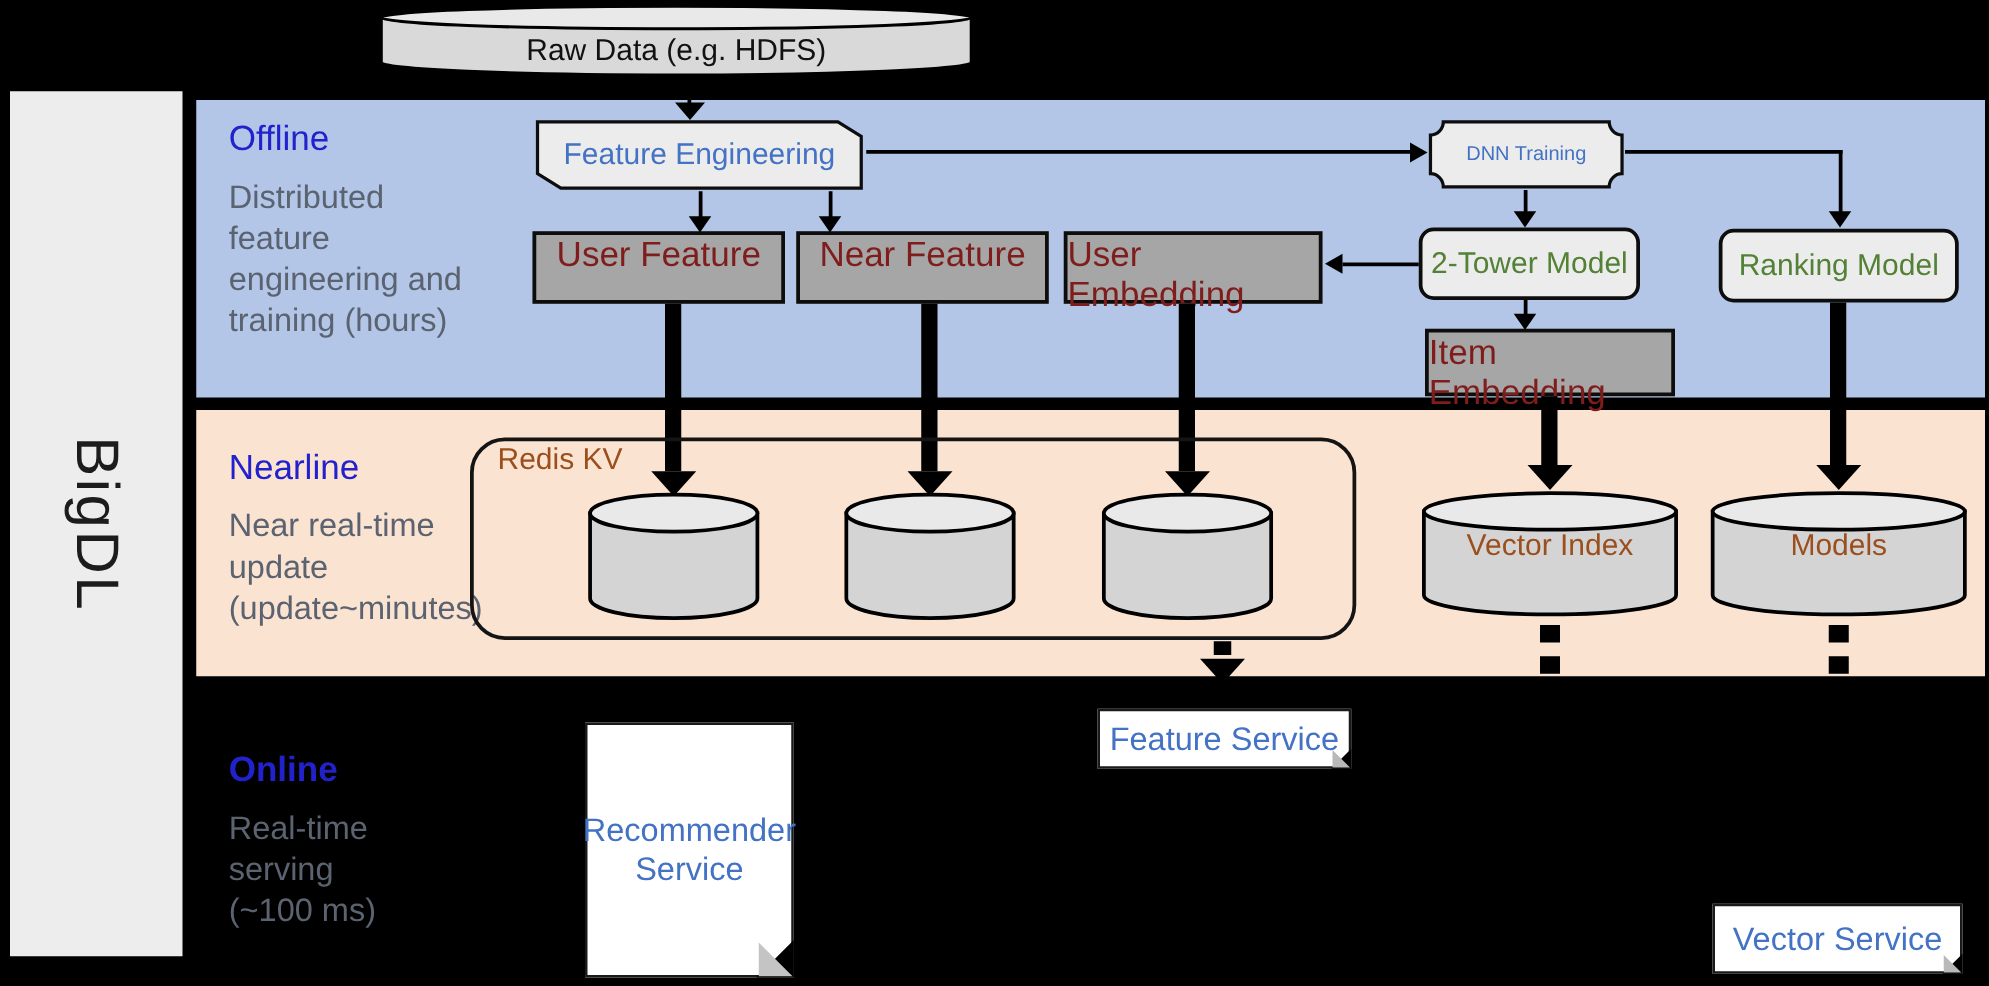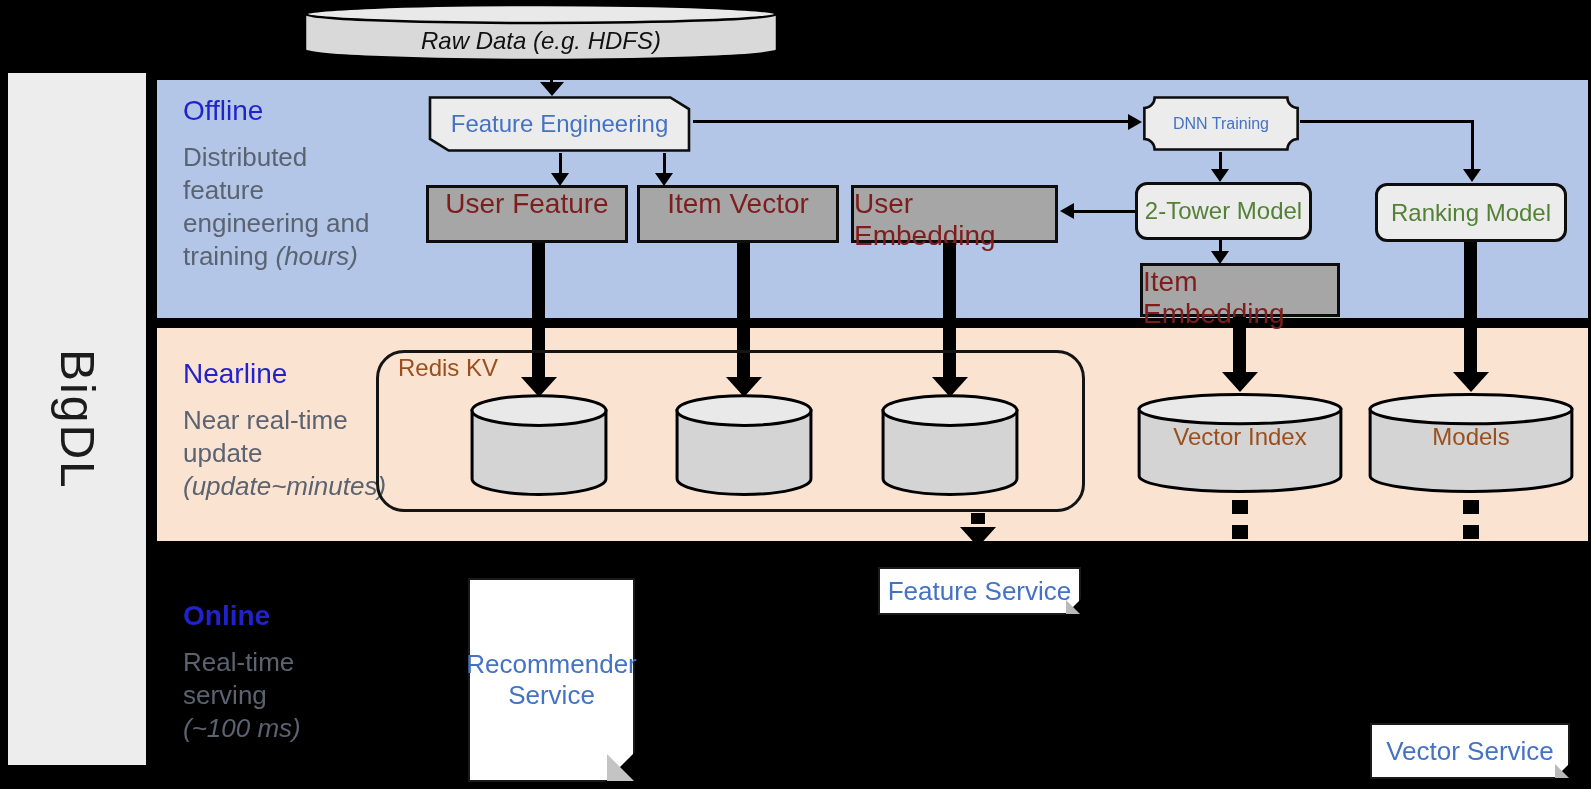--- a/index.html
+++ b/index.html
@@ -19,21 +19,21 @@
   .bigdl-bar span{writing-mode:vertical-rl; font-size:48px; color:#1c1c1c; letter-spacing:2px;}
 
   
   .band{position:absolute; left:157px; width:1431px;}
   .band.offline{top:80px; height:238px; background:var(--band-blue);}
   .band.nearline{top:328px; height:213px; background:var(--band-peach);}
 
   
   .sec-title{position:absolute; font-size:28px; color:var(--title-blue);}
   .sec-desc{position:absolute; font-size:26px; line-height:33px; color:var(--text-gray);}
-  .sec-desc .it{font-style:italic;}
+  .sec-desc .it{}
 
   
   .dark-box{position:absolute; background:var(--box-dark); border:3px solid var(--border-dark);
     display:flex; align-items:flex-start; justify-content:center; font-size:28px; color:#7f1d1d;}
   .round-box{position:absolute; background:var(--shape-light); border:3px solid var(--border-dark);
     border-radius:12px; display:flex; align-items:center; justify-content:center;
     font-size:24px; color:var(--text-green);}
 
   
   .shape{position:absolute;}
@@ -91,21 +91,21 @@
   </div>
 
   <div class="band offline"></div>
   <div class="band nearline"></div>
 
   <div class="cyl rawdata" style="left:302px; top:3px; width:478px; height:60px;">
     <svg viewBox="0 0 480 60" preserveAspectRatio="none">
       <path d="M3 11 V47 A237 10 0 0 0 477 47 V11 Z" fill="#d9d9d9" stroke="#000" stroke-width="2.5" vector-effect="non-scaling-stroke"></path>
       <ellipse cx="240" cy="11" rx="237" ry="9" fill="#e9e9e9" stroke="#000" stroke-width="2.5" vector-effect="non-scaling-stroke"></ellipse>
     </svg>
-    <div class="lbl" style="position:absolute; width:100%; text-align:center;font-style:italic;">Raw Data (e.g. HDFS)</div>
+    <div class="lbl" style="position:absolute; width:100%; text-align:center;">Raw Data (e.g. HDFS)</div>
   </div>
 
   <div class="thin-v" style="left:550px; top:62px; height:22px;"></div>
   <div class="head-down big" style="left:540px; top:82px;"></div>
 
   <div class="sec-title" style="left:183px; top:95px;">Offline</div>
   <div class="sec-desc" style="left:183px; top:141px;">
     <div>Distributed</div>
     <div>feature</div>
     <div>engineering and</div>
@@ -123,21 +123,21 @@
     <svg viewBox="0 0 200 70" preserveAspectRatio="none">
       <path d="M16 3 H184 A13 13 0 0 0 197 16 V54 A13 13 0 0 0 184 67 H16 A13 13 0 0 0 3 54 V16 A13 13 0 0 0 16 3 Z" fill="#ececec" stroke="#0d0d0d" stroke-width="2.6" vector-effect="non-scaling-stroke"></path>
     </svg>
     <div class="lbl" style="font-size:16px;">DNN Training</div>
   </div>
 
   <div class="dark-box" style="left:426px; top:185px; width:202px; height:58px;">
     <span>User Feature</span>
   </div>
   <div class="dark-box" style="left:637px; top:185px; width:202px; height:58px;">
-    <span>Item Vector</span>
+    <span>Near Feature</span>
   </div>
   <div class="dark-box" style="left:851px; top:185px; width:207px; height:58px;">
     <span>User Embedding</span>
   </div>
   <div class="dark-box" style="left:1140px; top:263px; width:200px; height:54px;">
     <span>Item Embedding</span>
   </div>
 
   <div class="round-box" style="left:1135px; top:182px; width:177px; height:58px;">
     <span>2-Tower Model</span>

